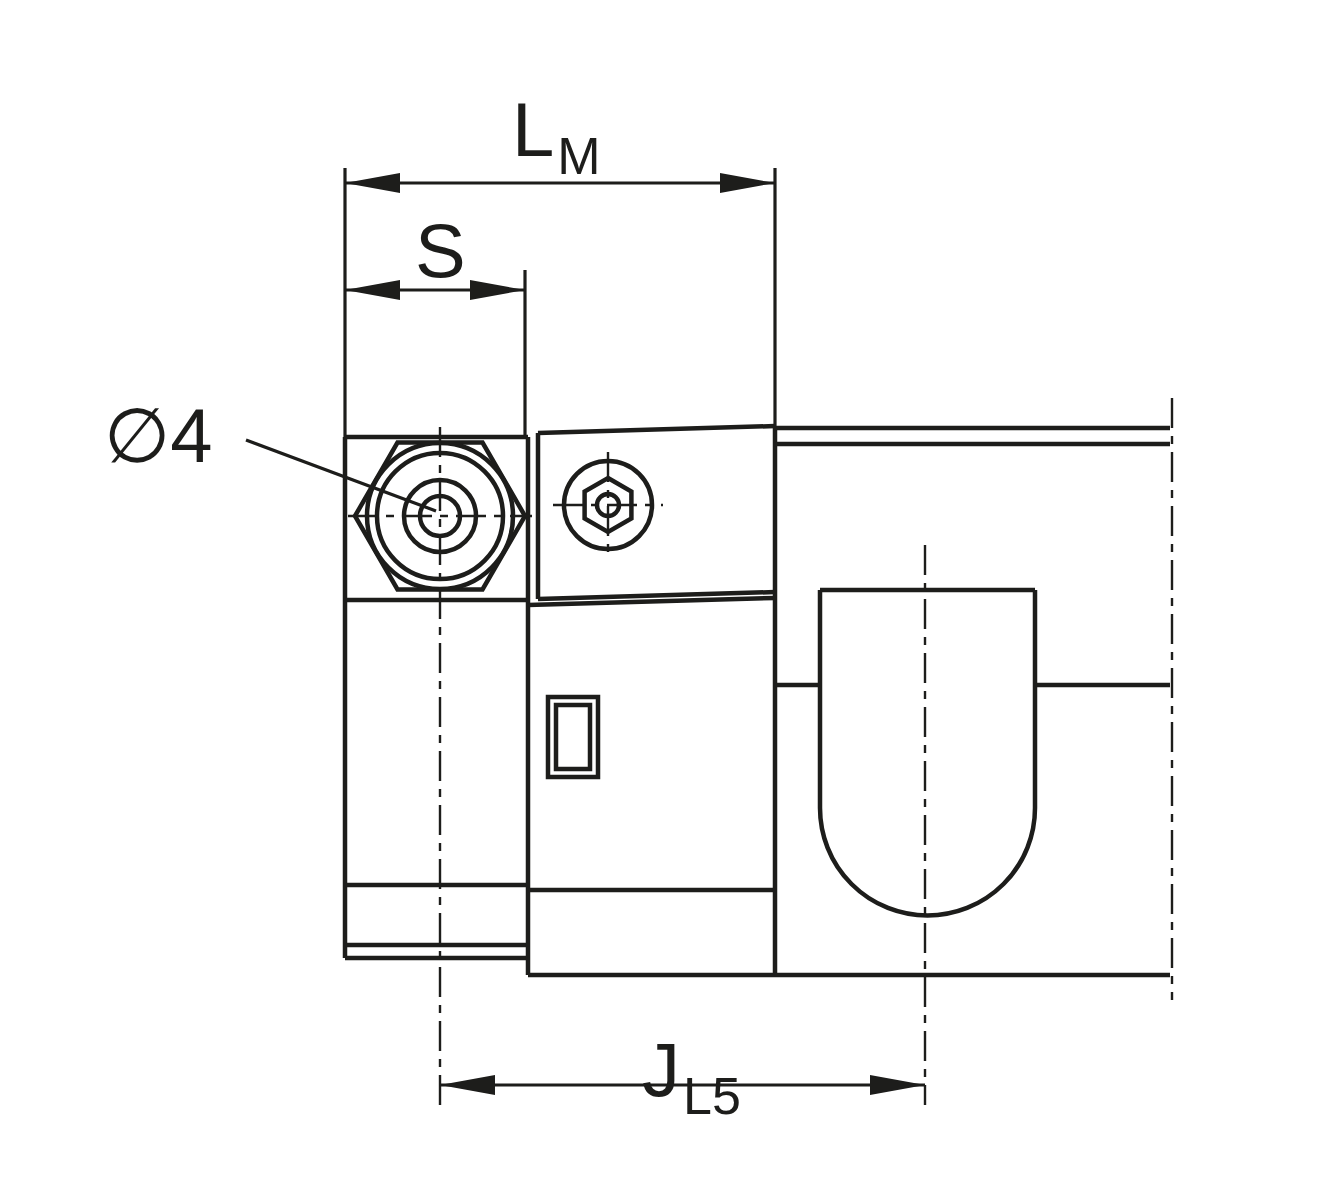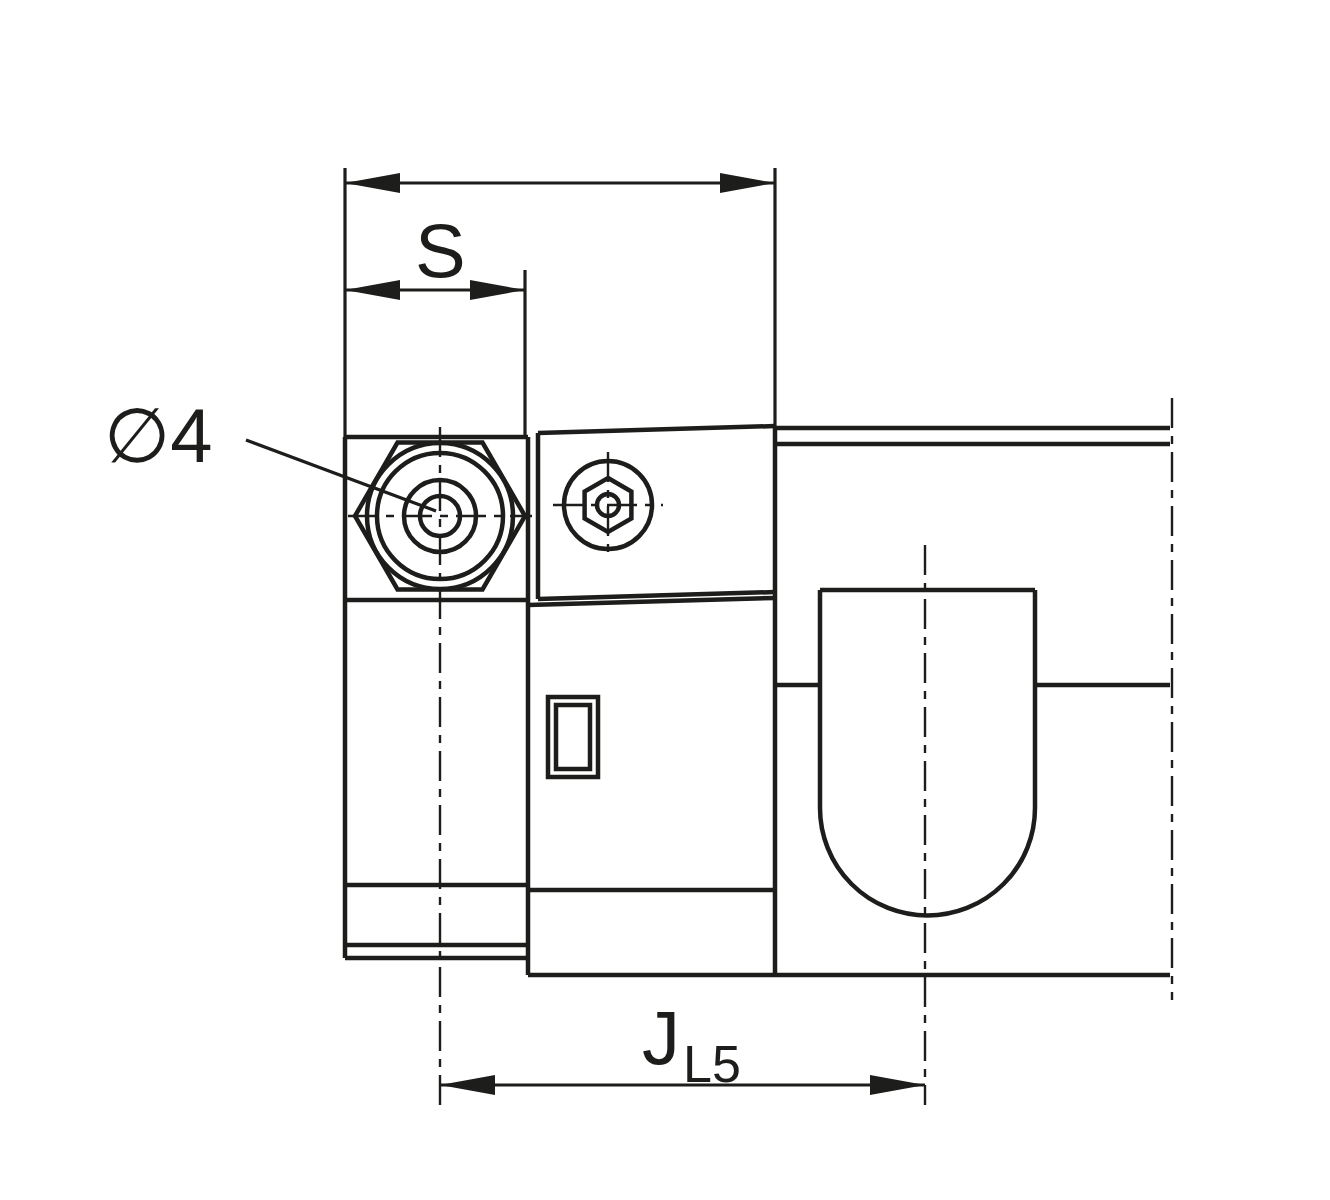--- a/index.html
+++ b/index.html
@@ -31,21 +31,21 @@
   }
   .dim-label .sub {
     display: inline-block;
     font-size: 52px;
     transform: translateY(18px);
     margin-left: 3px;
   }
   .label-lm  { left: 512px; top: 92px; }
   .label-s   { left: 415px; top: 213px; }
   .label-dia { left: 104px; top: 398px; }
-  .label-jl5 { left: 642px; top: 1000px; }
+  .label-jl5 { left: 642px; top: 1032px; }
 </style>
 </head>
 <body>
 
 <div class="canvas">
 
   <svg class="drawing-svg" width="1330" height="1200" viewBox="0 0 1330 1200">
 
     <g stroke="#1d1d1b" stroke-width="4.5" fill="none" stroke-linejoin="miter">
 
@@ -117,20 +117,23 @@
     <g fill="#1d1d1b" stroke="none">
       <polygon points="345,183 400,173 400,193"></polygon>
       <polygon points="775,183 720,173 720,193"></polygon>
       <polygon points="345,290 400,280 400,300"></polygon>
       <polygon points="525,290 470,280 470,300"></polygon>
       <polygon points="440,1085 495,1075 495,1095"></polygon>
       <polygon points="925,1085 870,1075 870,1095"></polygon>
     </g>
   </svg>
 
+  <div class="dim-label label-lm">
+    <span>L</span><span class="sub">M</span>
+  </div>
 
   <div class="dim-label label-s">
     <span>S</span>
   </div>
 
   <div class="dim-label label-dia">
     <span>∅4</span>
   </div>
 
   <div class="dim-label label-jl5">

